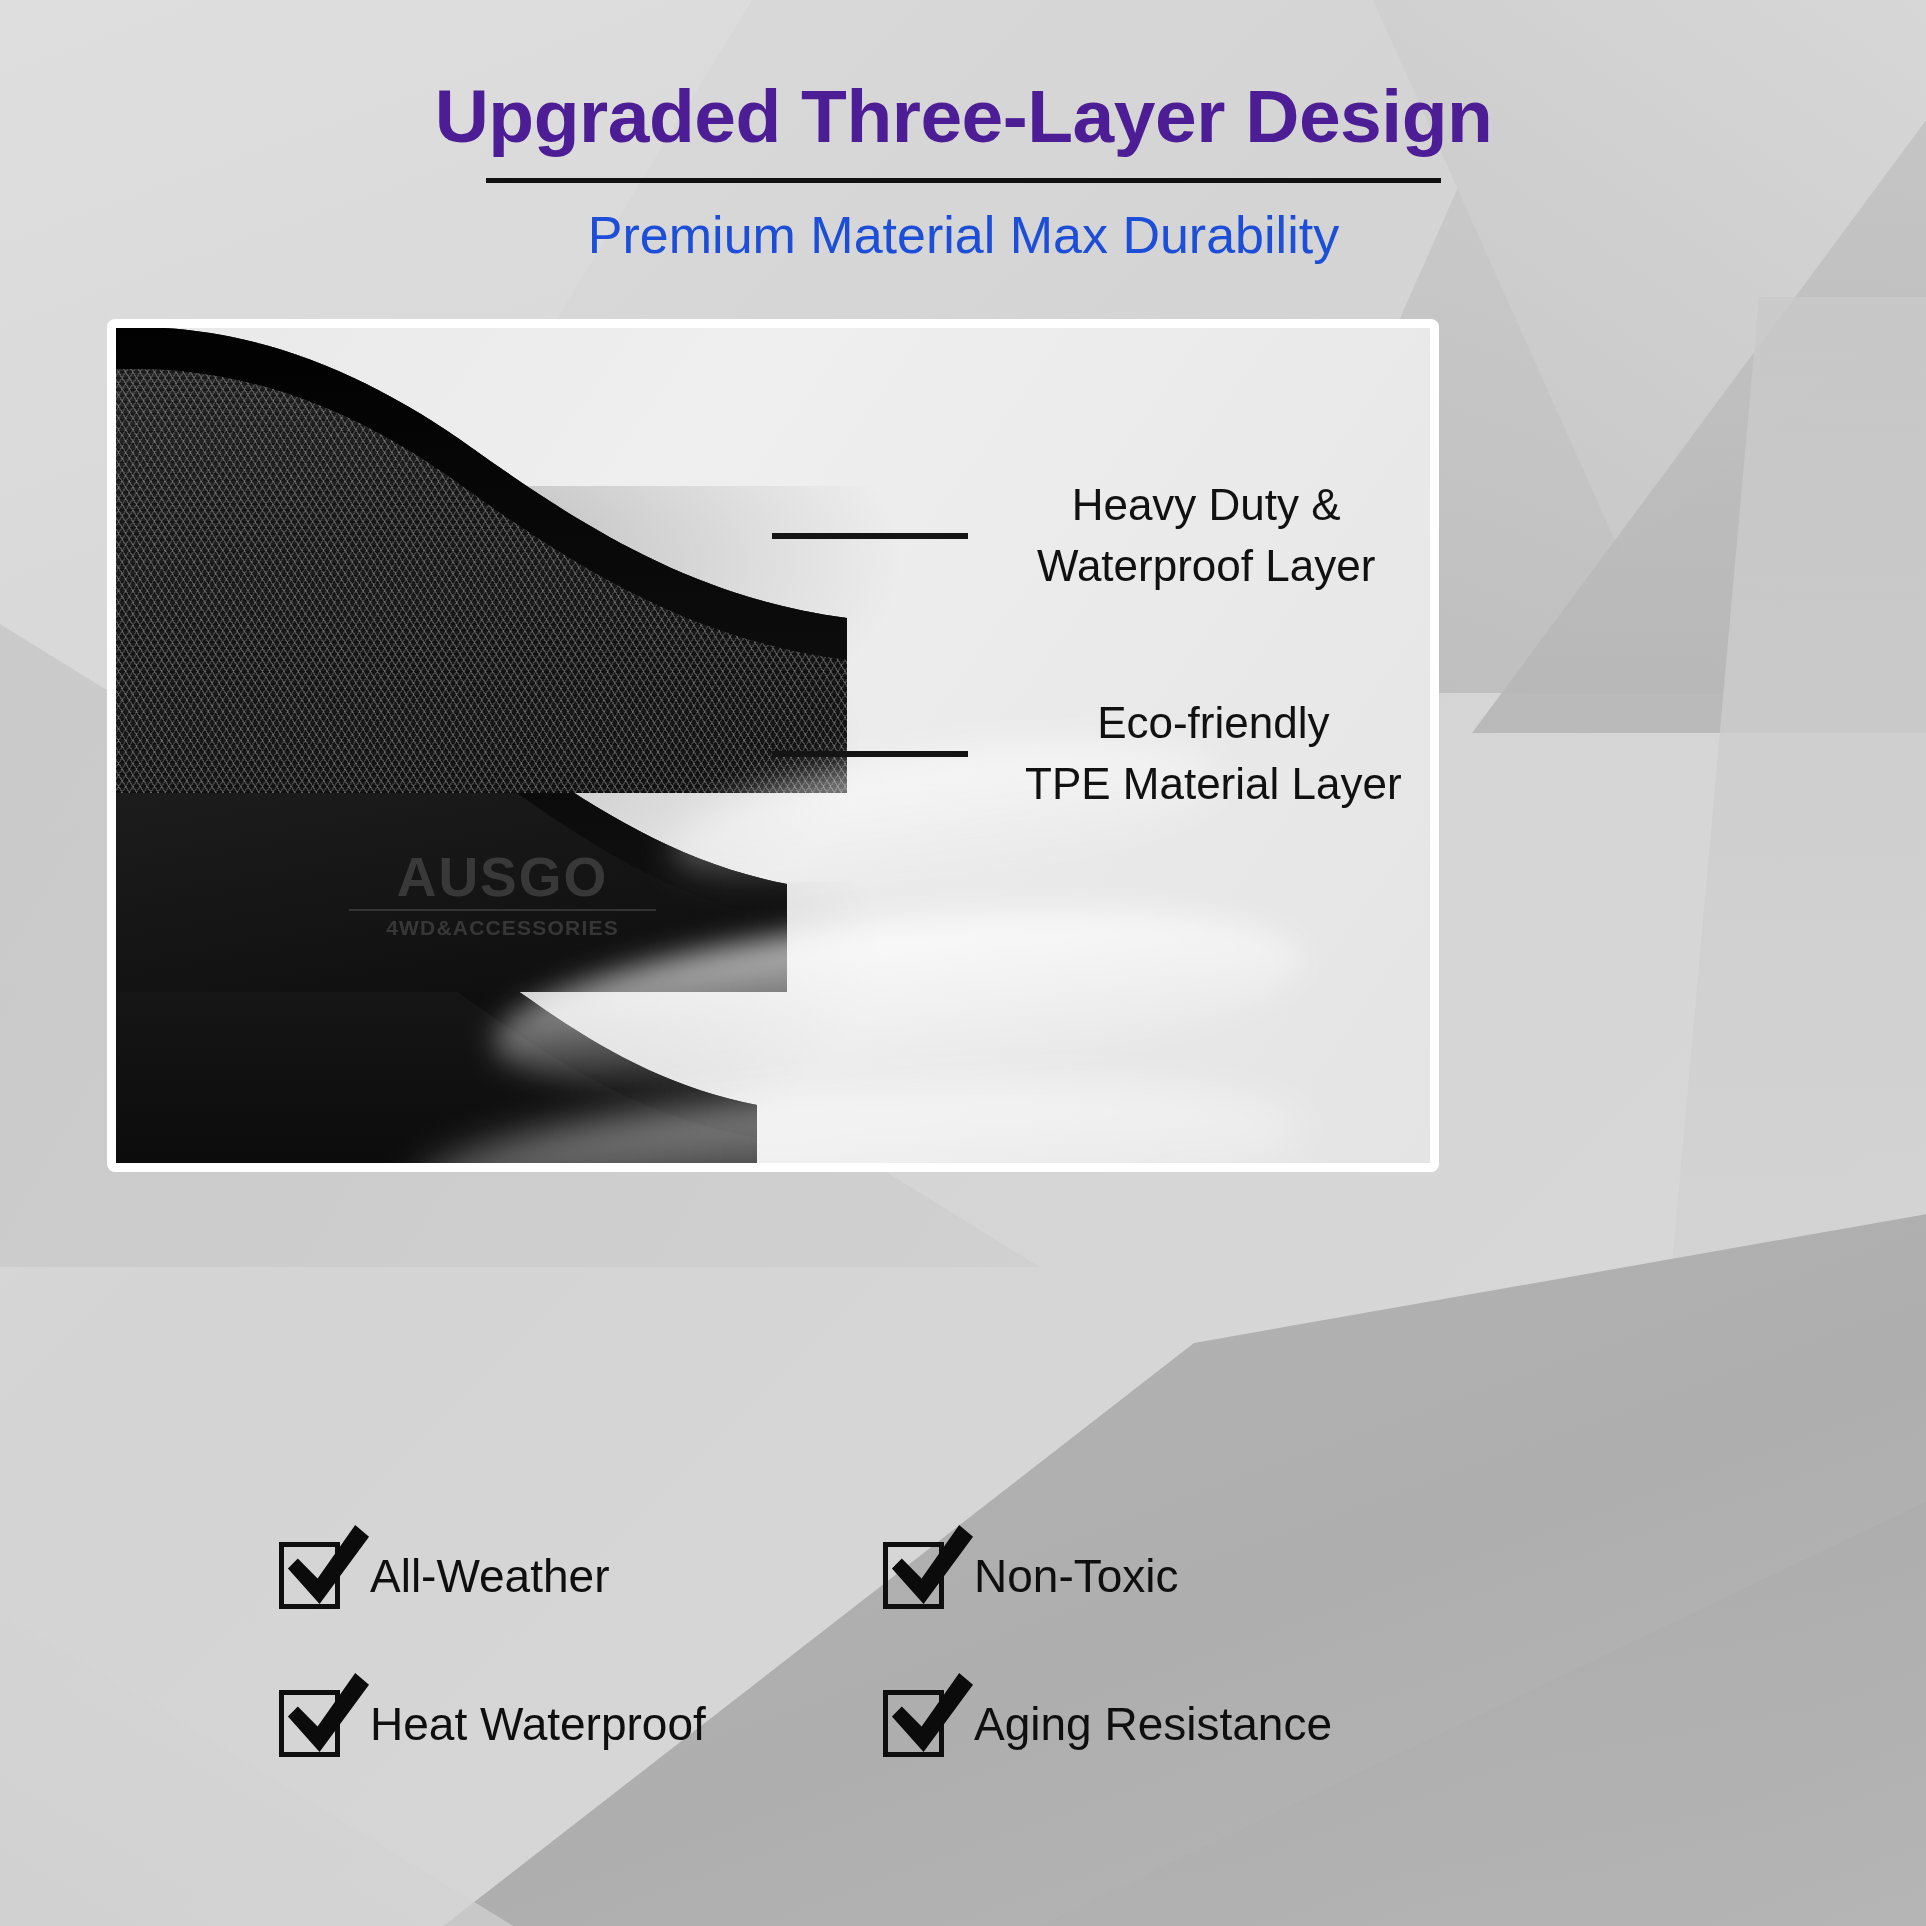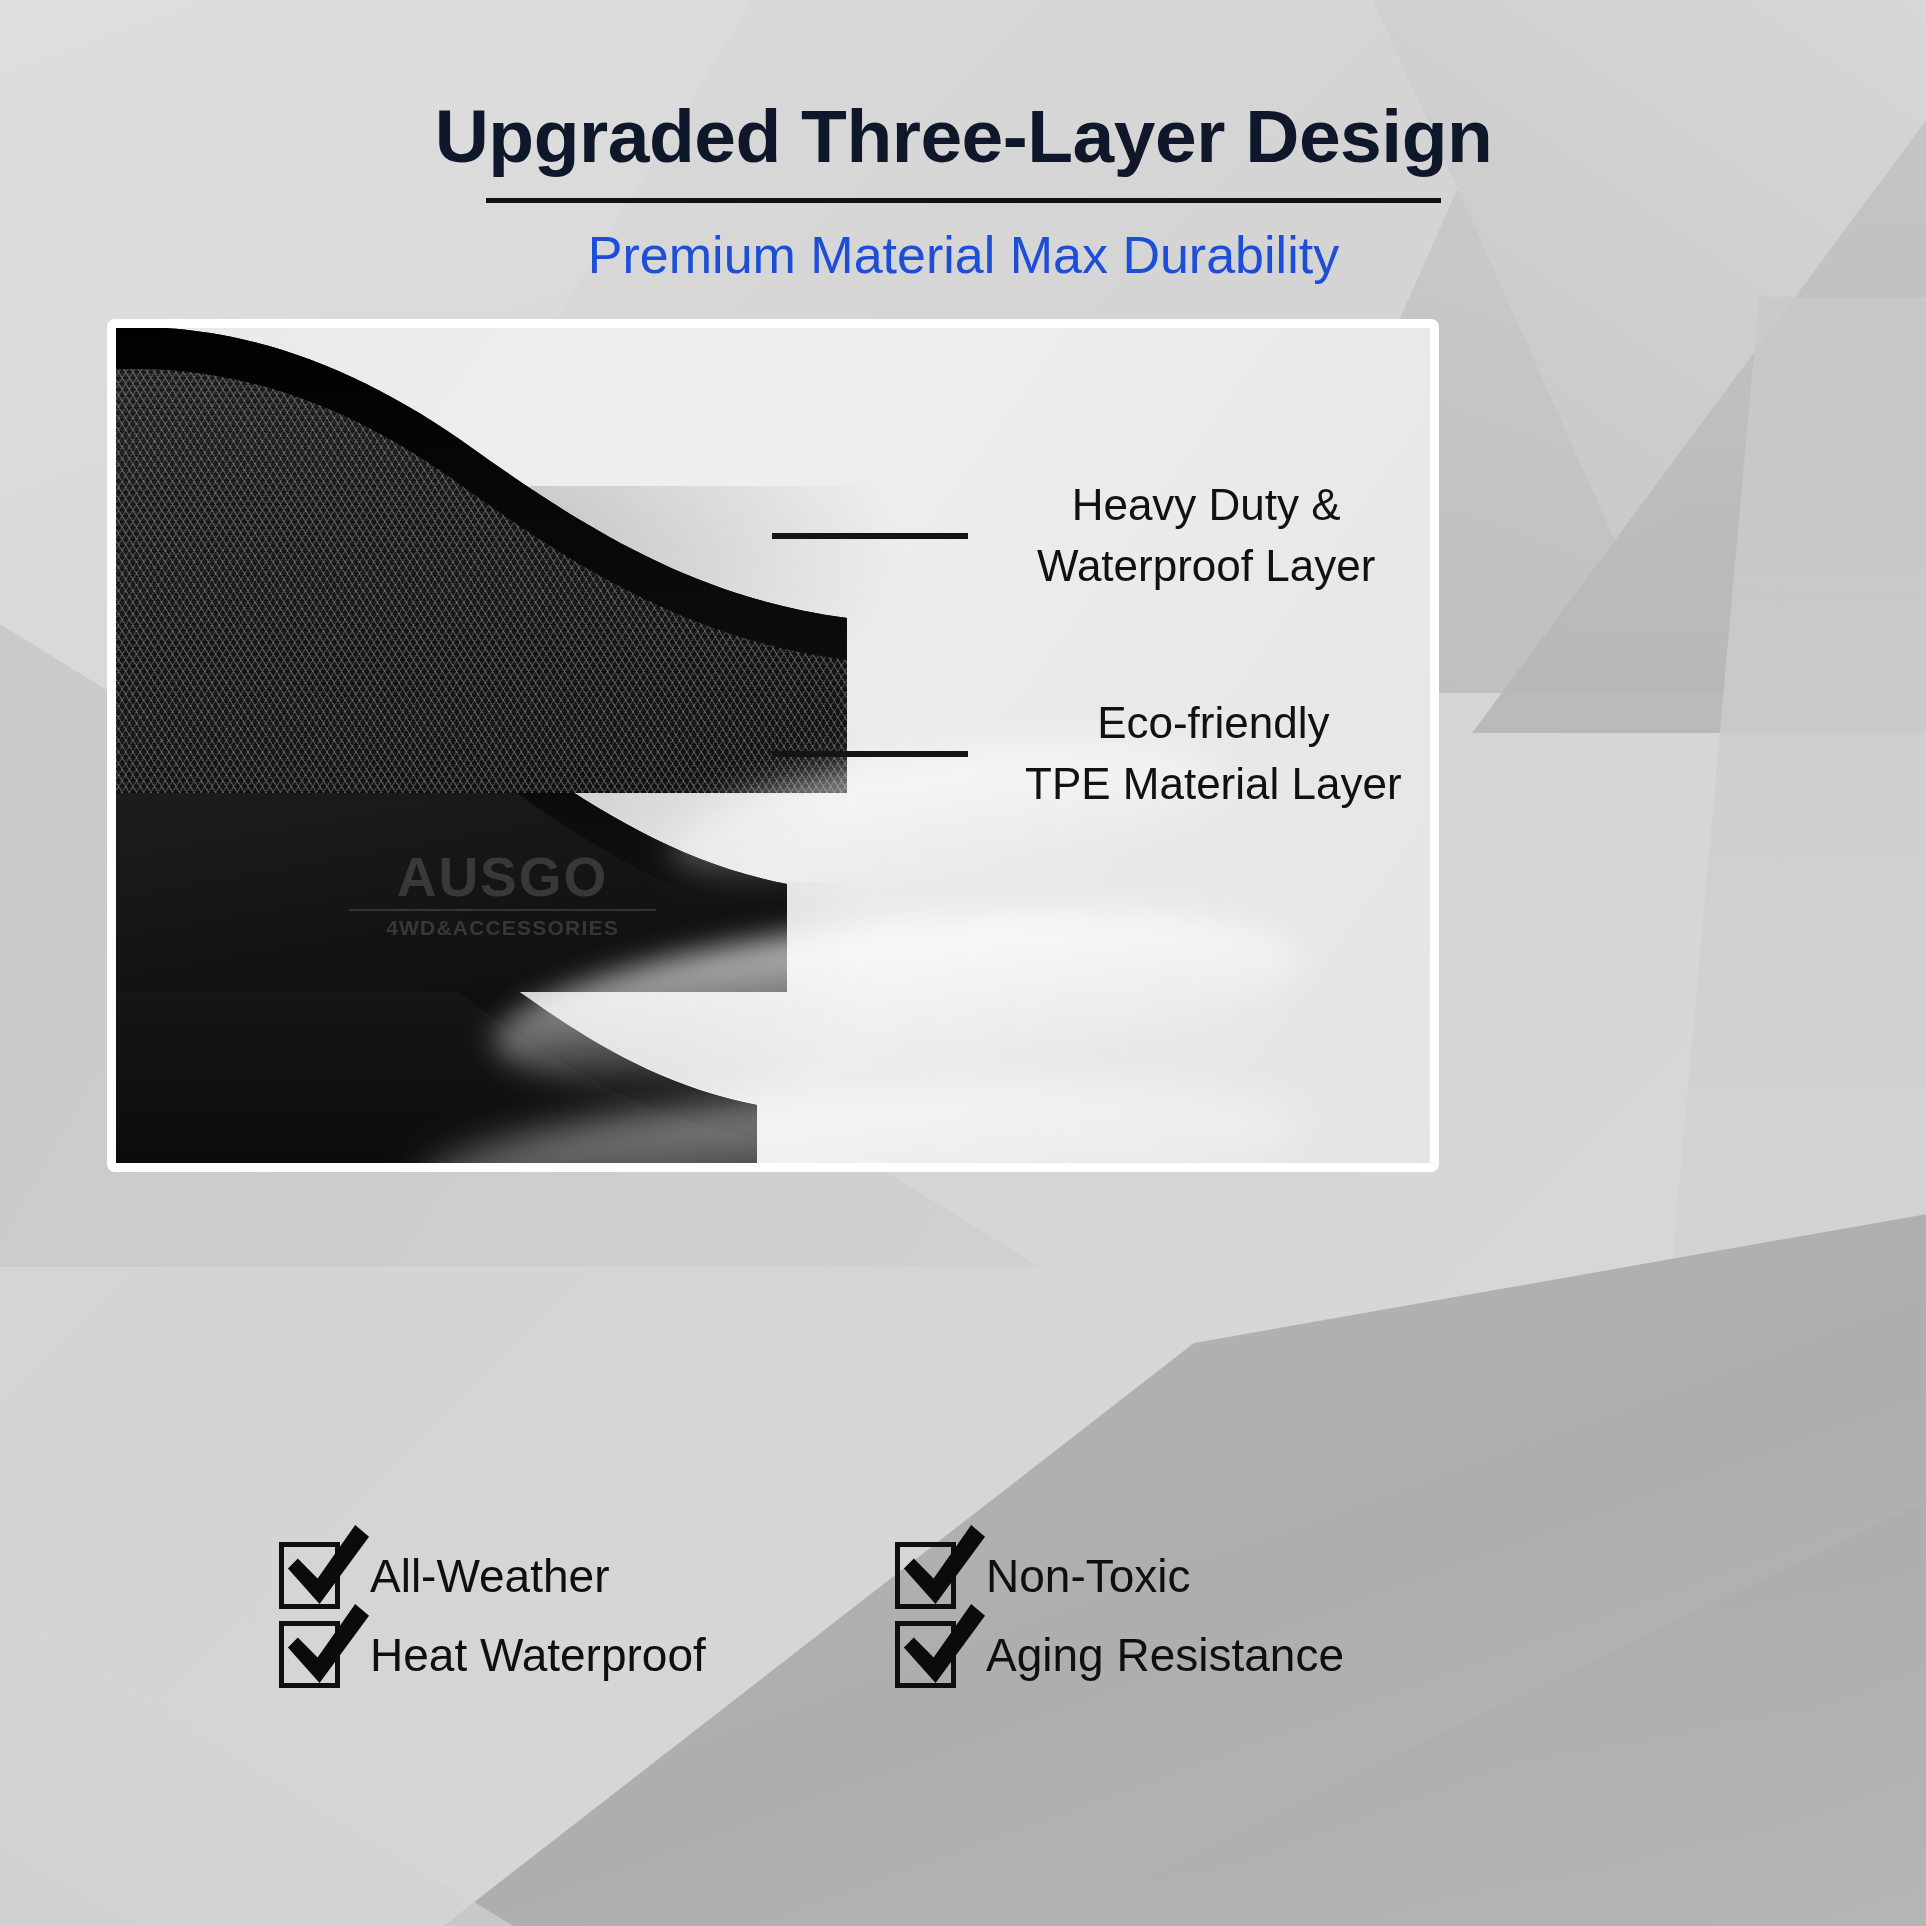--- a/index.html
+++ b/index.html
@@ -85,24 +85,23 @@
   
   #header {
     position: absolute;
     left: 0; right: 0; top: 77px;
     text-align: center;
     z-index: 6;
   }
   #title {
     font-size: 75px;
     font-weight: 700;
-    color: #0f172a;
+    color: #4c1d95;
     letter-spacing: -0.5px;
     line-height: 1.05;
-    margin-top: 20px;
   }
   #title-rule {
     width: 955px;
     height: 5px;
     background: #111;
     margin: 22px auto 0 auto;
   }
   #subtitle {
     margin-top: 22px;
     font-size: 52px;
@@ -268,21 +267,20 @@
   
   #features {
     position: absolute;
     left: 279px;
     top: 1542px;
     width: 1366px;
     display: grid;
     grid-template-columns: 604px 1fr;
     grid-row-gap: 81px;
     z-index: 8;
-    gap: 12px;
   }
   .feature {
     display: flex;
     align-items: center;
   }
   .checkbox {
     position: relative;
     width: 61px;
     height: 67px;
     border: 5px solid #0f0f0f;

